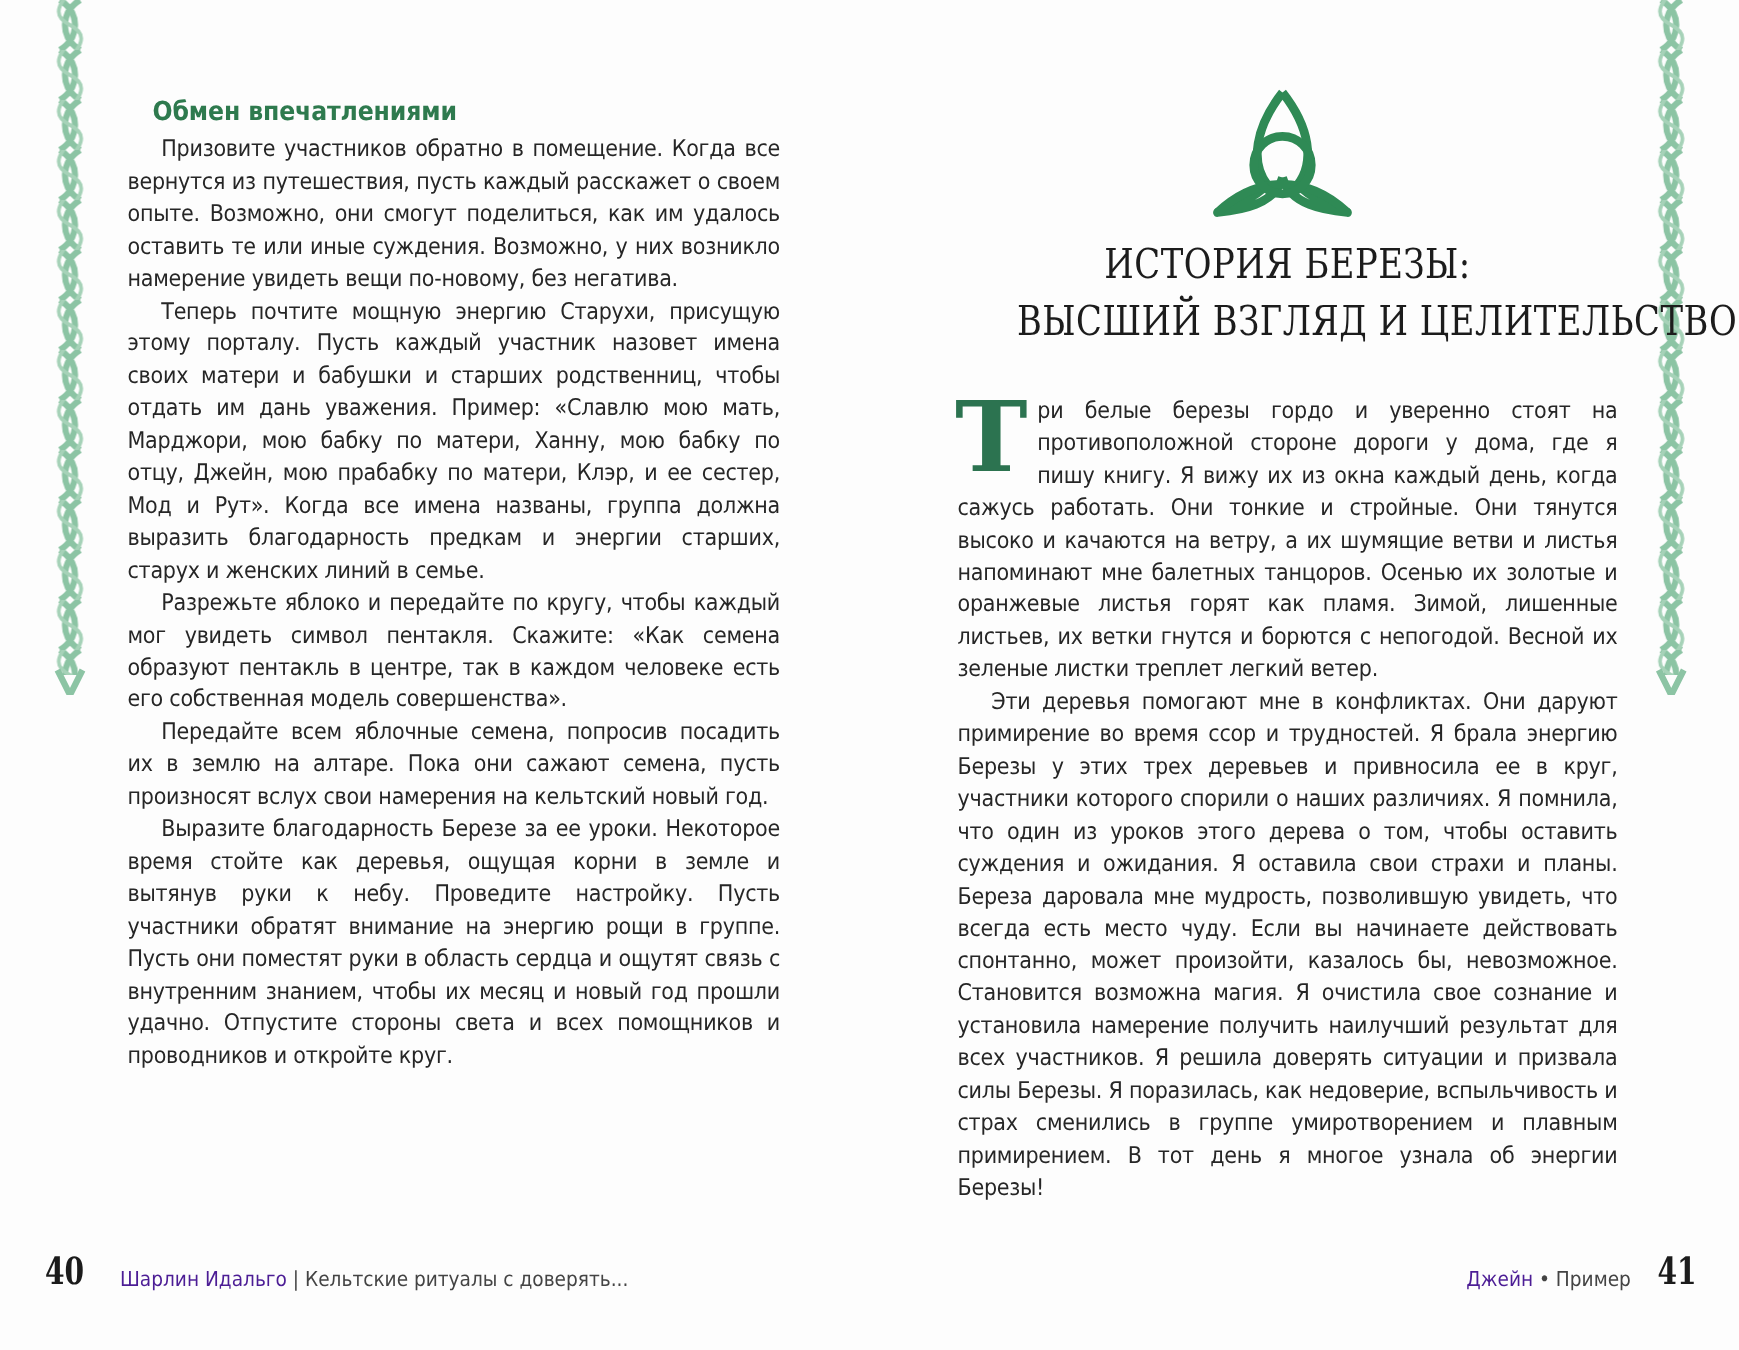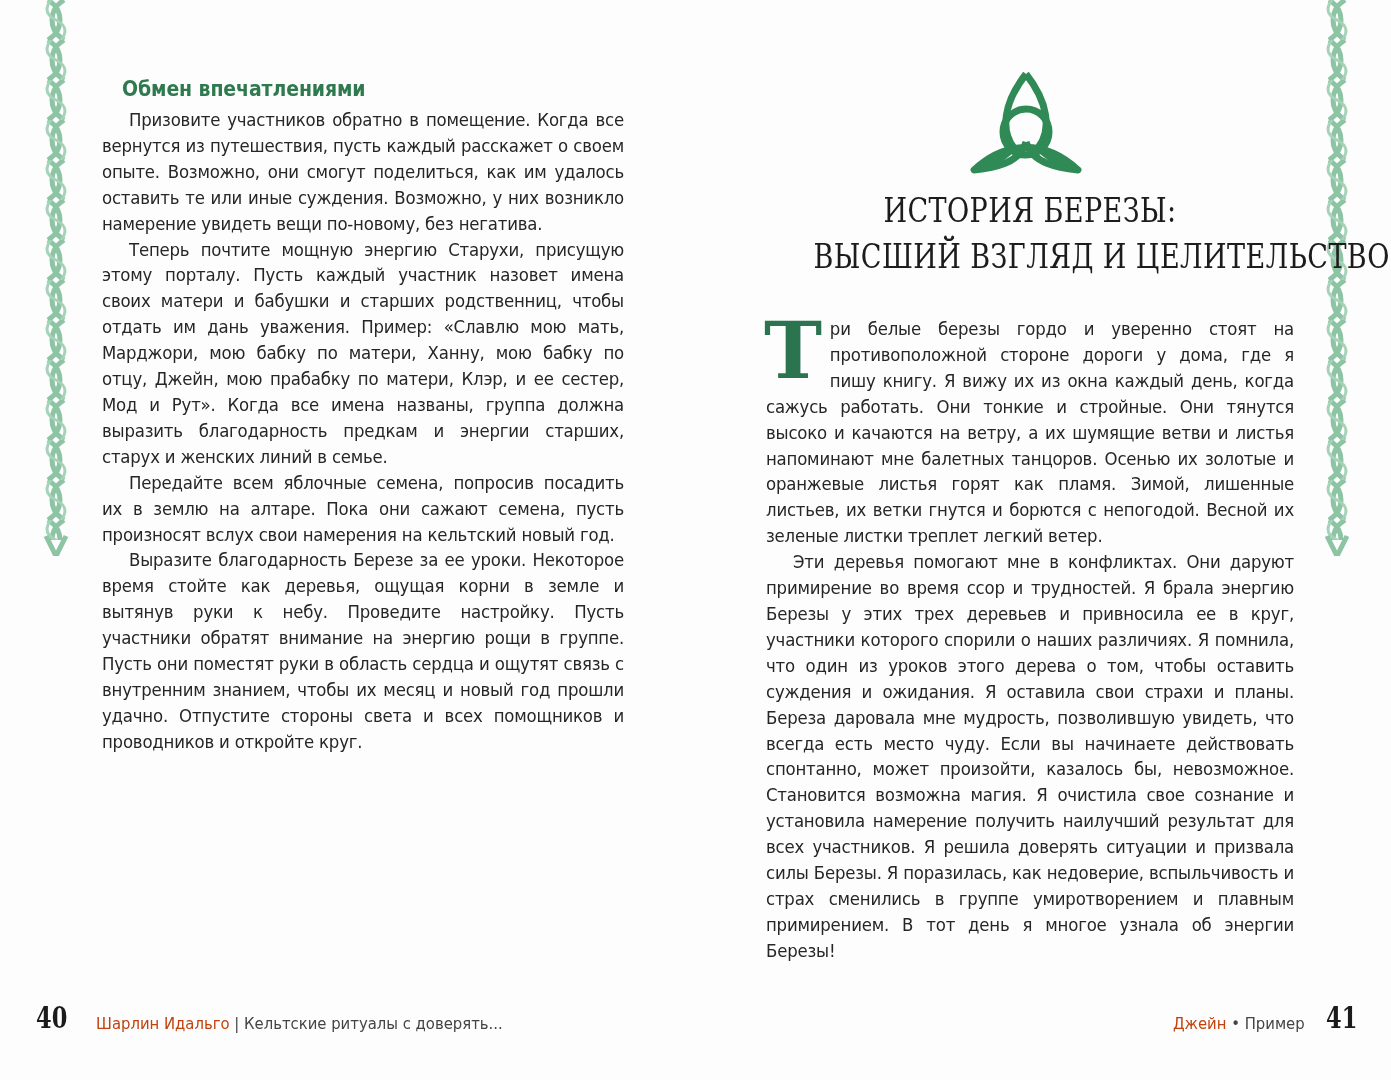--- a/index.html
+++ b/index.html
@@ -46,21 +46,21 @@
   .folio {
     position: absolute; top: 1000px; font-family: "DejaVu Serif", serif; font-size: 30px;
     color: #1b1b1b; font-weight: bold; transform: scaleX(0.75); transform-origin: left top;
   }
   .folio-left { left: 36px; }
   .folio-right { left: 1326px; }
 
   .running-head { position: absolute; top: 1013px; font-size: 16.5px; line-height: 22px; white-space: nowrap; }
   .running-left { left: 96px; }
   .running-right { left: 1173px; }
-  .rh-green { color: #c2410c; }
+  .rh-green { color: #4c1d95; }
   .rh-gray { color: #444; }
 </style>
 </head>
 <body>
 
 <div class="spread">
 
   <div class="page page-left">
     <svg class="braid braid-left" viewBox="0 0 28 556" preserveAspectRatio="none">
       <defs>
@@ -72,20 +72,21 @@
       </defs>
       <rect x="0" y="0" width="28" height="540" fill="url(#braidL)"></rect>
       <path d="M4 536 L14 556 L24 536" stroke="#8cc4a4" stroke-width="5" fill="none"></path>
     </svg>
 
     <div class="text-col left-col">
       <h2 class="section-heading">Обмен впечатлениями</h2>
       <p class="para">Призовите участников обратно в помещение. Когда все вернутся из путешествия, пусть каждый расскажет о своем опыте. Возможно, они смогут поделиться, как им удалось оставить те или иные суждения. Возможно, у них возникло намерение увидеть вещи по-новому, без негатива.</p>
 
       <p class="para">Теперь почтите мощную энергию Старухи, присущую этому порталу. Пусть каждый участник назовет имена своих матери и бабушки и старших родственниц, чтобы отдать им дань уважения. Пример: «Славлю мою мать, Марджори, мою бабку по матери, Ханну, мою бабку по отцу, Джейн, мою прабабку по матери, Клэр, и ее сестер, Мод и Рут». Когда все имена названы, группа должна выразить благодарность предкам и энергии старших, старух и женских линий в семье.</p>
+      <p class="para">Разрежьте яблоко и передайте по кругу, чтобы каждый мог увидеть символ пентакля. Скажите: «Как семена образуют пентакль в центре, так в каждом человеке есть его собственная модель совершенства».</p>
       <p class="para">Передайте всем яблочные семена, попросив посадить их в землю на алтаре. Пока они сажают семена, пусть произносят вслух свои намерения на кельтский новый год.</p>
 
       <p class="para">Выразите благодарность Березе за ее уроки. Некоторое время стойте как деревья, ощущая корни в земле и вытянув руки к небу. Проведите настройку. Пусть участники обратят внимание на энергию рощи в группе. Пусть они поместят руки в область сердца и ощутят связь с внутренним знанием, чтобы их месяц и новый год прошли удачно. Отпустите стороны света и всех помощников и проводников и откройте круг.</p>
     </div>
 
     <div class="folio folio-left">40</div>
     <div class="running-head running-left">
       <span class="rh-green">Шарлин Идальго</span>
       <span class="rh-gray">|</span>
       <span class="rh-gray">Кельтские ритуалы с доверять...</span>

